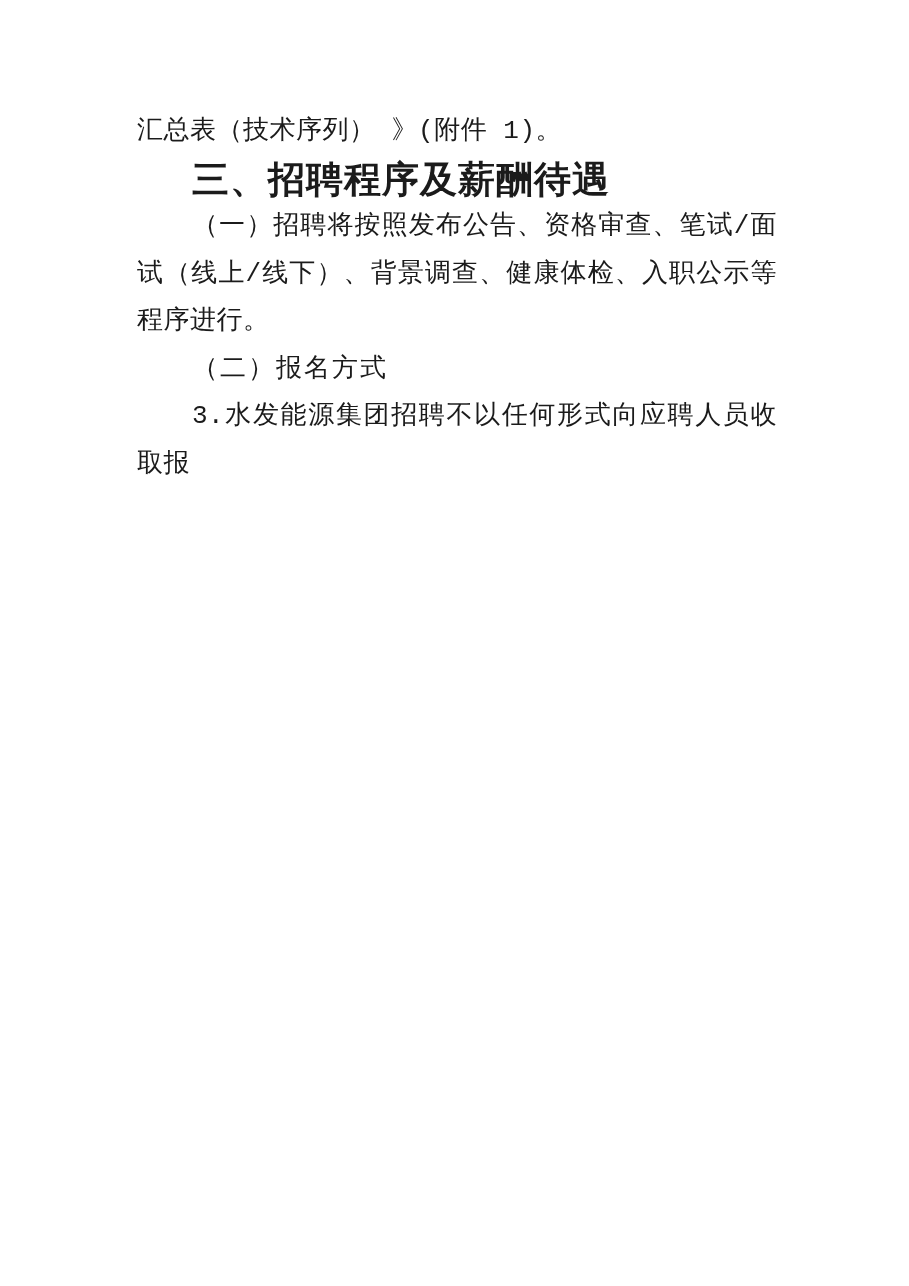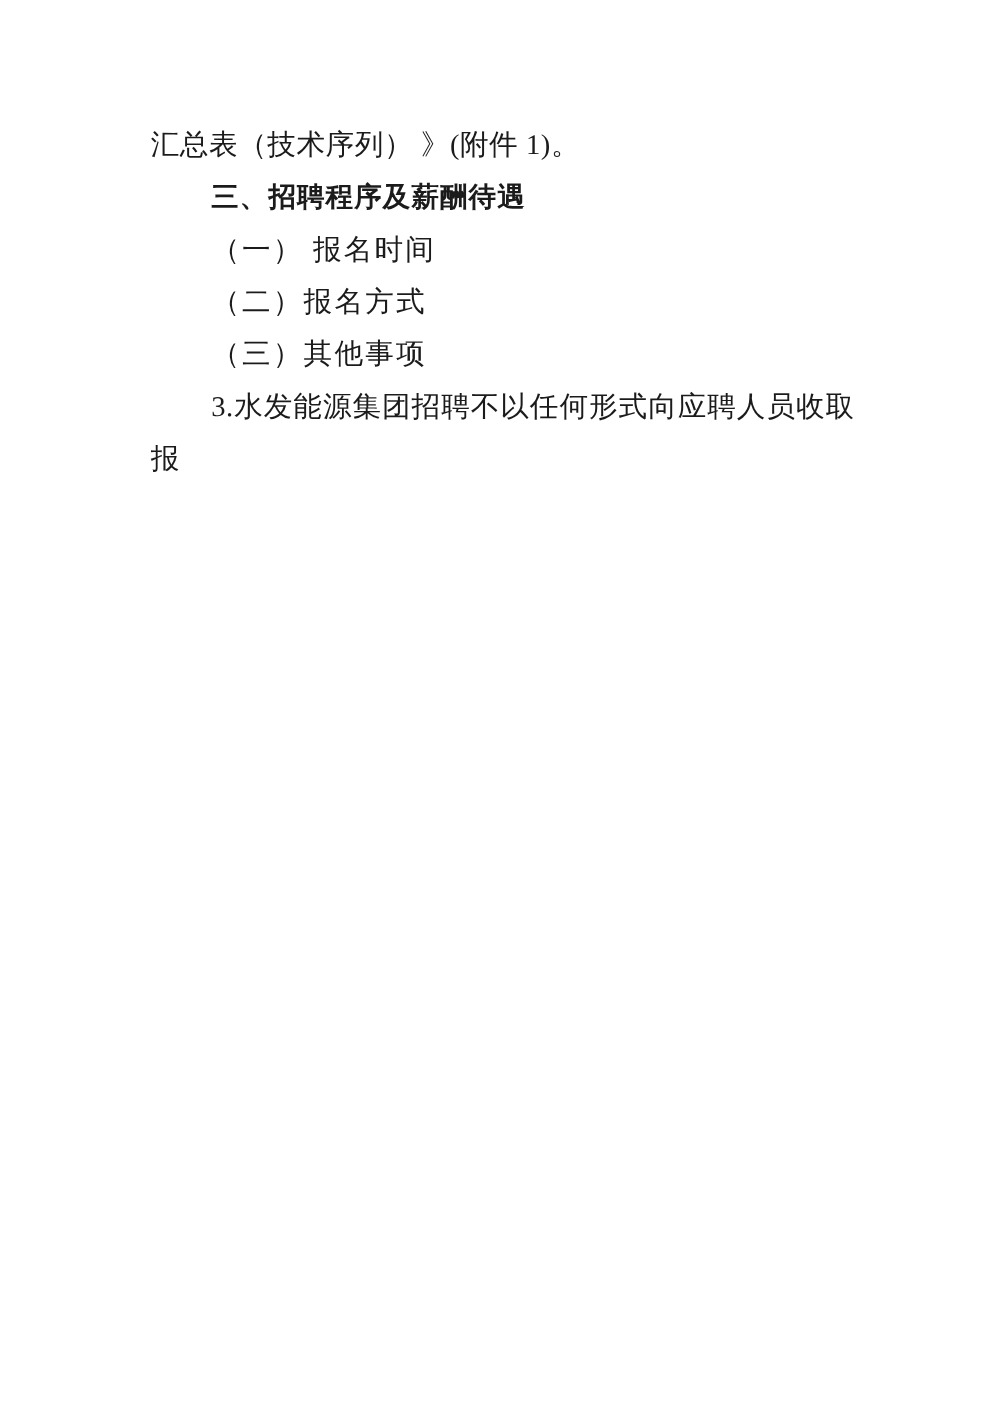--- a/index.html
+++ b/index.html
@@ -16,48 +16,47 @@
   }
   .doc-content {
     position: absolute;
     left: 137px;
     top: 108px;
     width: 640px;
   }
   p.para {
     margin: 0;
     padding: 0;
-    font-family: Liberation Serif, serif;
+    font-family: Liberation Mono, monospace;
     font-size: 26px;
     line-height: 47.5px;
     color: #1b1b1b;
     text-align: justify;
     letter-spacing: 0.5px;
   }
   
   p.para.indent {
     text-indent: 55px;
   }
   p.para.heading {
     font-family: "Liberation Sans", "DejaVu Sans", sans-serif;
     font-weight: 700;
-    font-size: 25px;
+    font-size: 37px;
     text-indent: 55px;
     letter-spacing: 1px;
   }
   p.para.subheading {
     text-indent: 55px;
     letter-spacing: 2px;
   }
 </style>
 </head>
 <body>
 
 <div class="page">
   <div class="doc-content" id="doc-body">
       <p class="para">汇总表（技术序列） 》(附件 1)。</p>
       <p class="para heading">三、招聘程序及薪酬待遇</p>
-      <p class="para subheading">（一） 报名时间</p>
+      <p class="para indent">（一）招聘将按照发布公告、资格审查、笔试/面试（线上/线下）、背景调查、健康体检、入职公示等程序进行。</p>
       <p class="para subheading">（二）报名方式</p>
-      <p class="para subheading">（三）其他事项</p>
       <p class="para indent">3.水发能源集团招聘不以任何形式向应聘人员收取报</p>
     </div>
 </div>
 
 </body></html>

